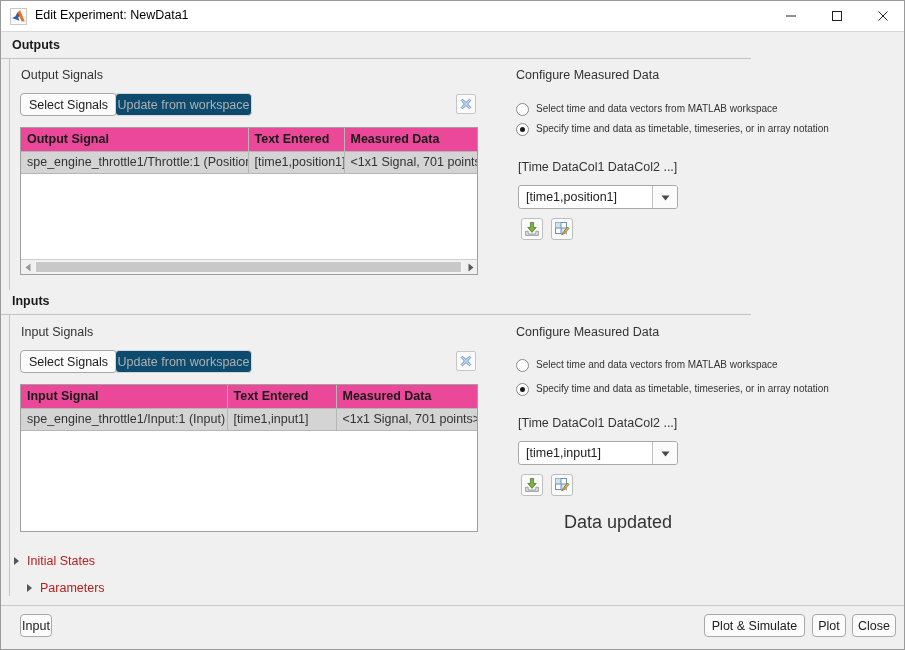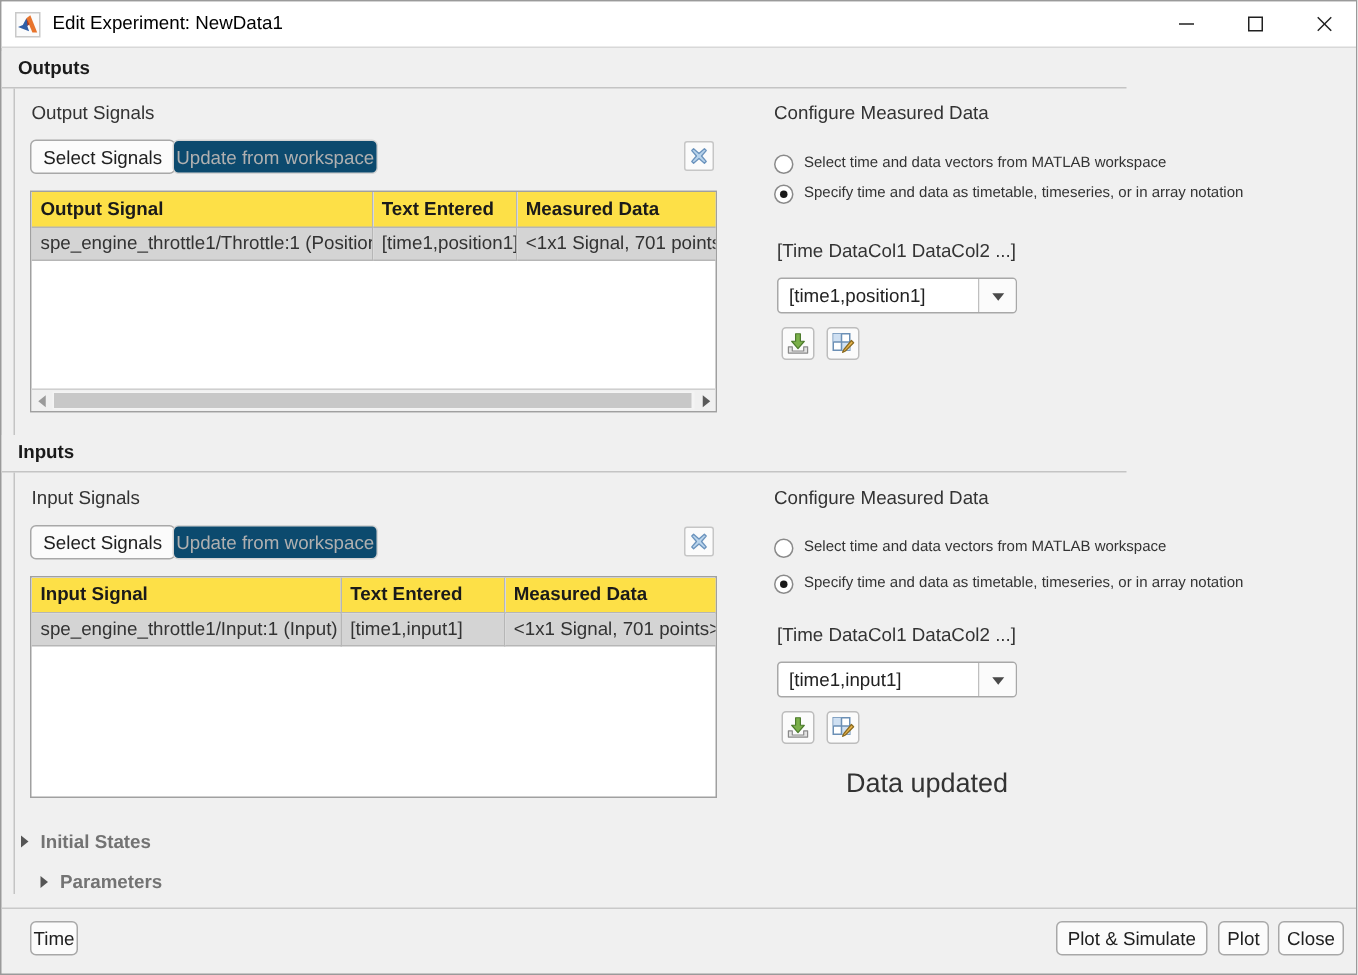--- a/index.html
+++ b/index.html
@@ -135,21 +135,21 @@
     border: 1px solid #a0a0a0;
     overflow: hidden;
   }
   .tbl {
     border-collapse: collapse;
     table-layout: fixed;
     width: 100%;
     font-size: 12.5px;
   }
   .tbl th {
-    background: #fde047;
+    background: #ec4899;
     border-right: 1px solid #b6b6b6;
     border-bottom: 1px solid #b6b6b6;
     text-align: left;
     font-weight: bold;
     color: #1a1a1a;
     padding: 4px 6px 5px 6px;
     height: 21px;
     box-sizing: border-box;
     white-space: nowrap;
     overflow: hidden;
@@ -289,22 +289,22 @@
   .collapse-row .tri::after {
     content: "";
     position: absolute;
     left: 2px; top: 1px;
     border-left: 5px solid #555555;
     border-top: 4px solid transparent;
     border-bottom: 4px solid transparent;
   }
   .collapse-row .ctext {
     font-size: 12.5px;
-    font-weight: bold;
-    color: #737373;
+    font-weight: normal;
+    color: #b91c1c;
     white-space: nowrap;
   }
 
   
   .footer-rule {
     position: absolute;
     left: 0;
     width: 905px;
     height: 1px;
     background: #c9c9c9;
@@ -531,19 +531,19 @@
     <span class="tri"></span>
     <span class="ctext">Initial States</span>
   </div>
   <div class="collapse-row" style="left:24px; top:579px;">
     <span class="tri"></span>
     <span class="ctext">Parameters</span>
   </div>
 
   <div class="footer-rule" style="top:604px;"></div>
 
-  <div class="btn" style="left:19px; top:613px; width:32px; height:23px;">Time</div>
+  <div class="btn" style="left:19px; top:613px; width:32px; height:23px;">Input</div>
 
   <div class="btn" style="left:703px; top:613px; width:101px; height:23px;">Plot &amp; Simulate</div>
   <div class="btn" style="left:811px; top:613px; width:34px; height:23px;">Plot</div>
   <div class="btn" style="left:851px; top:613px; width:44px; height:23px;">Close</div>
 
 </div>
 
 </body></html>

